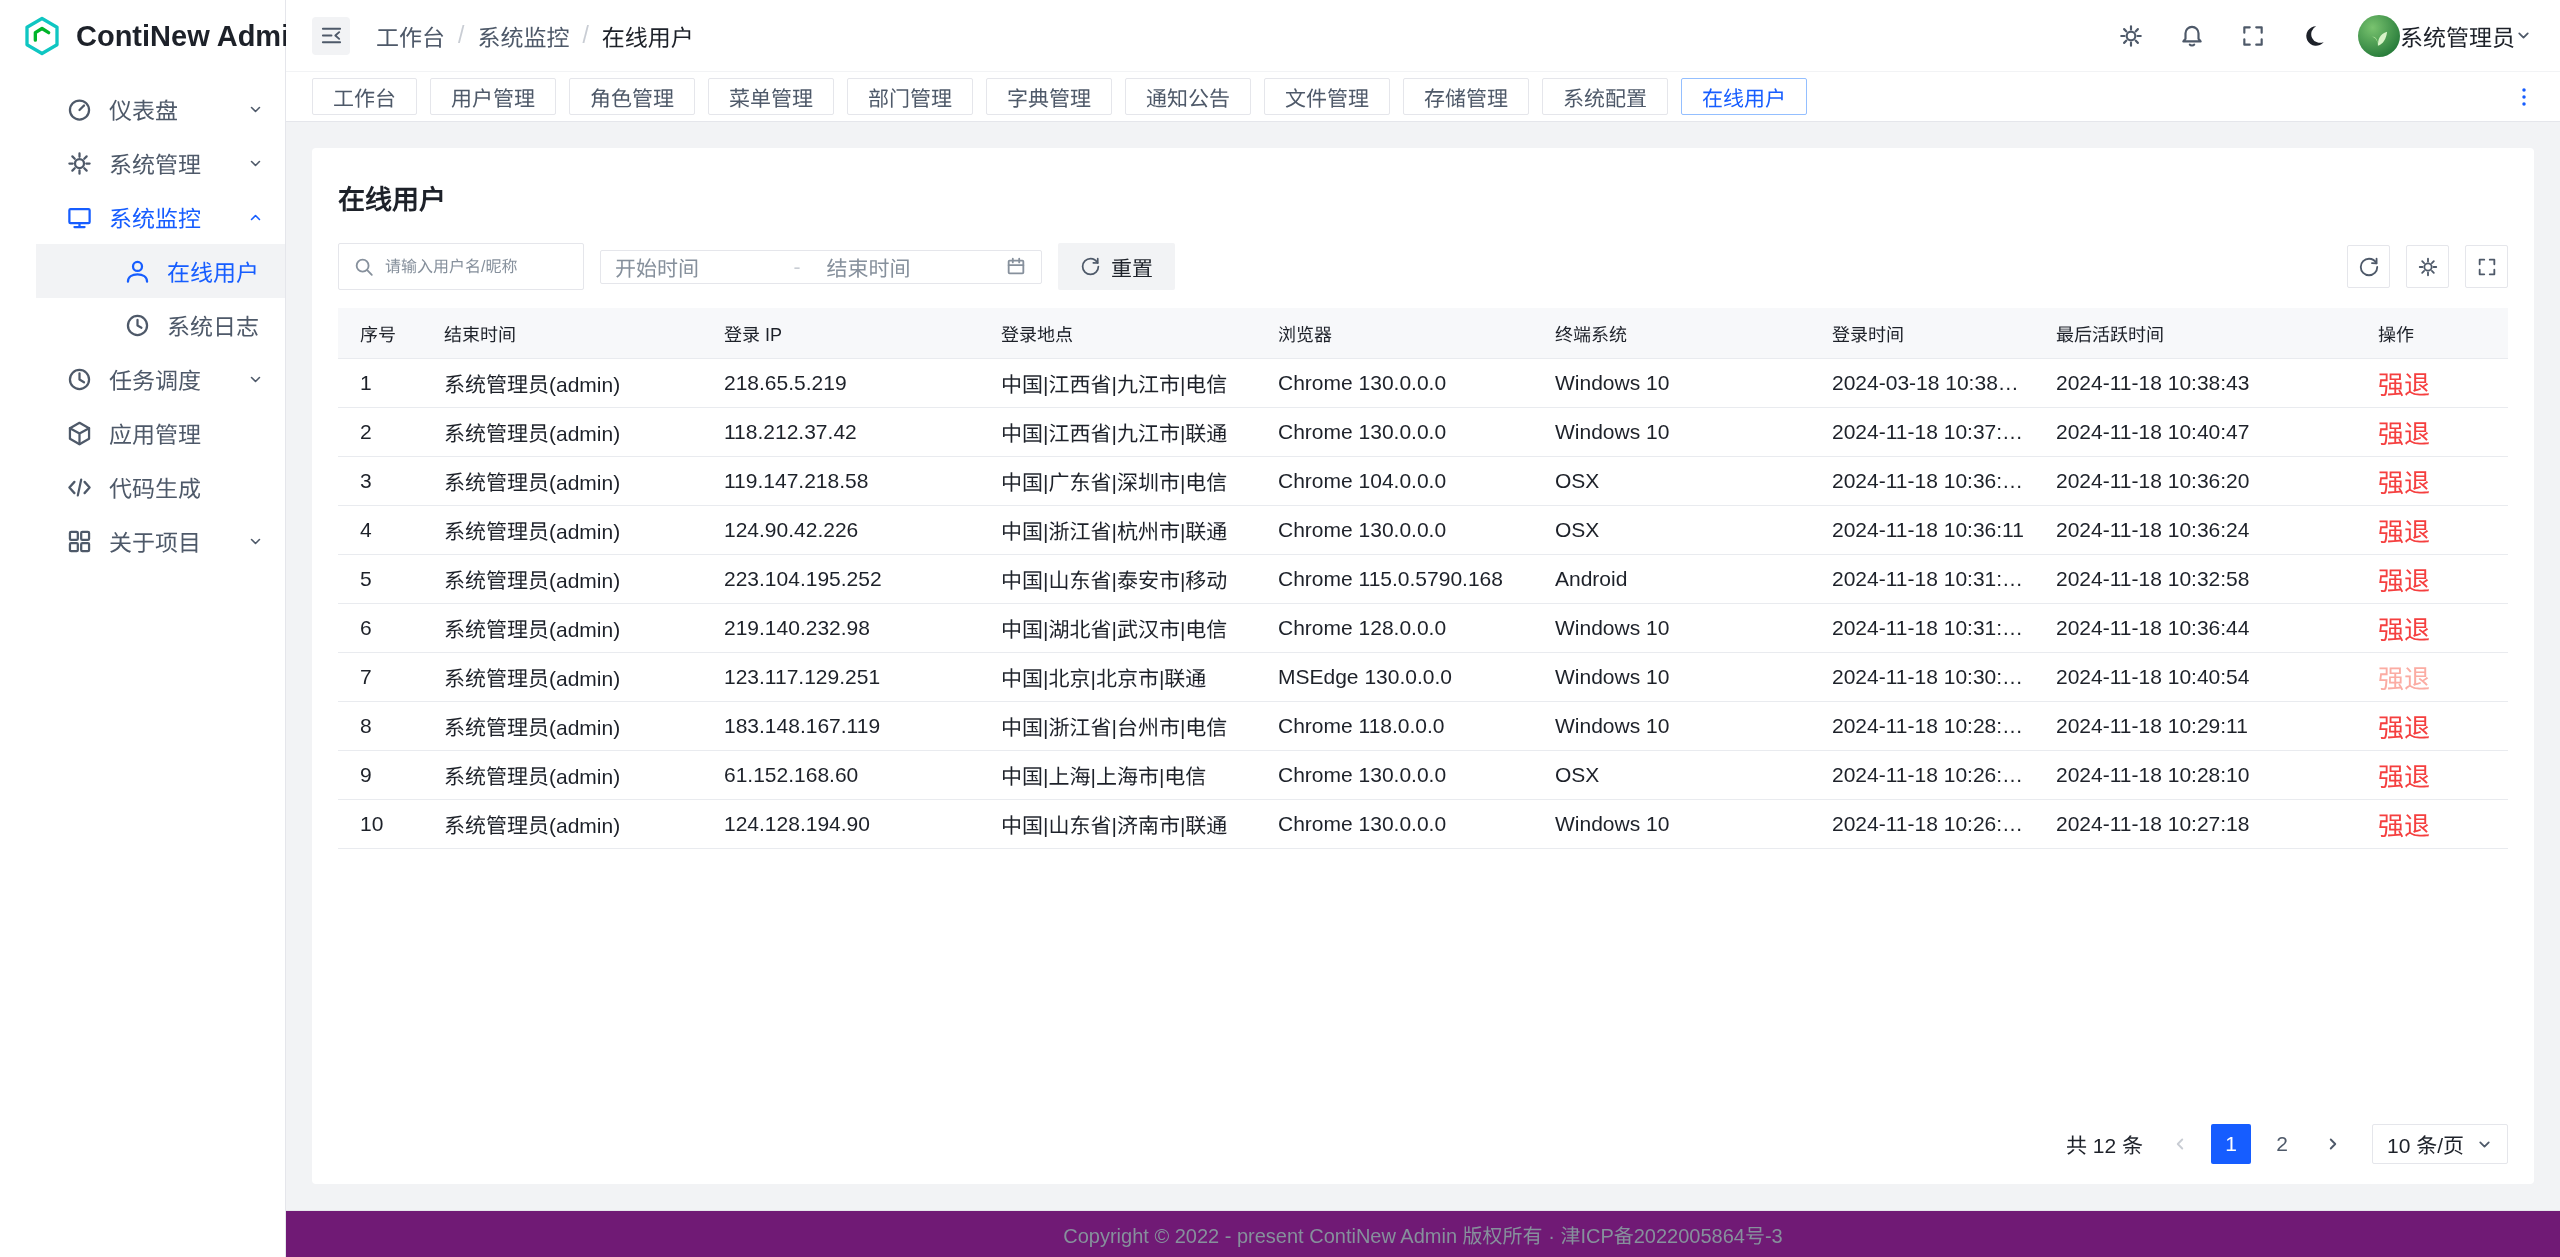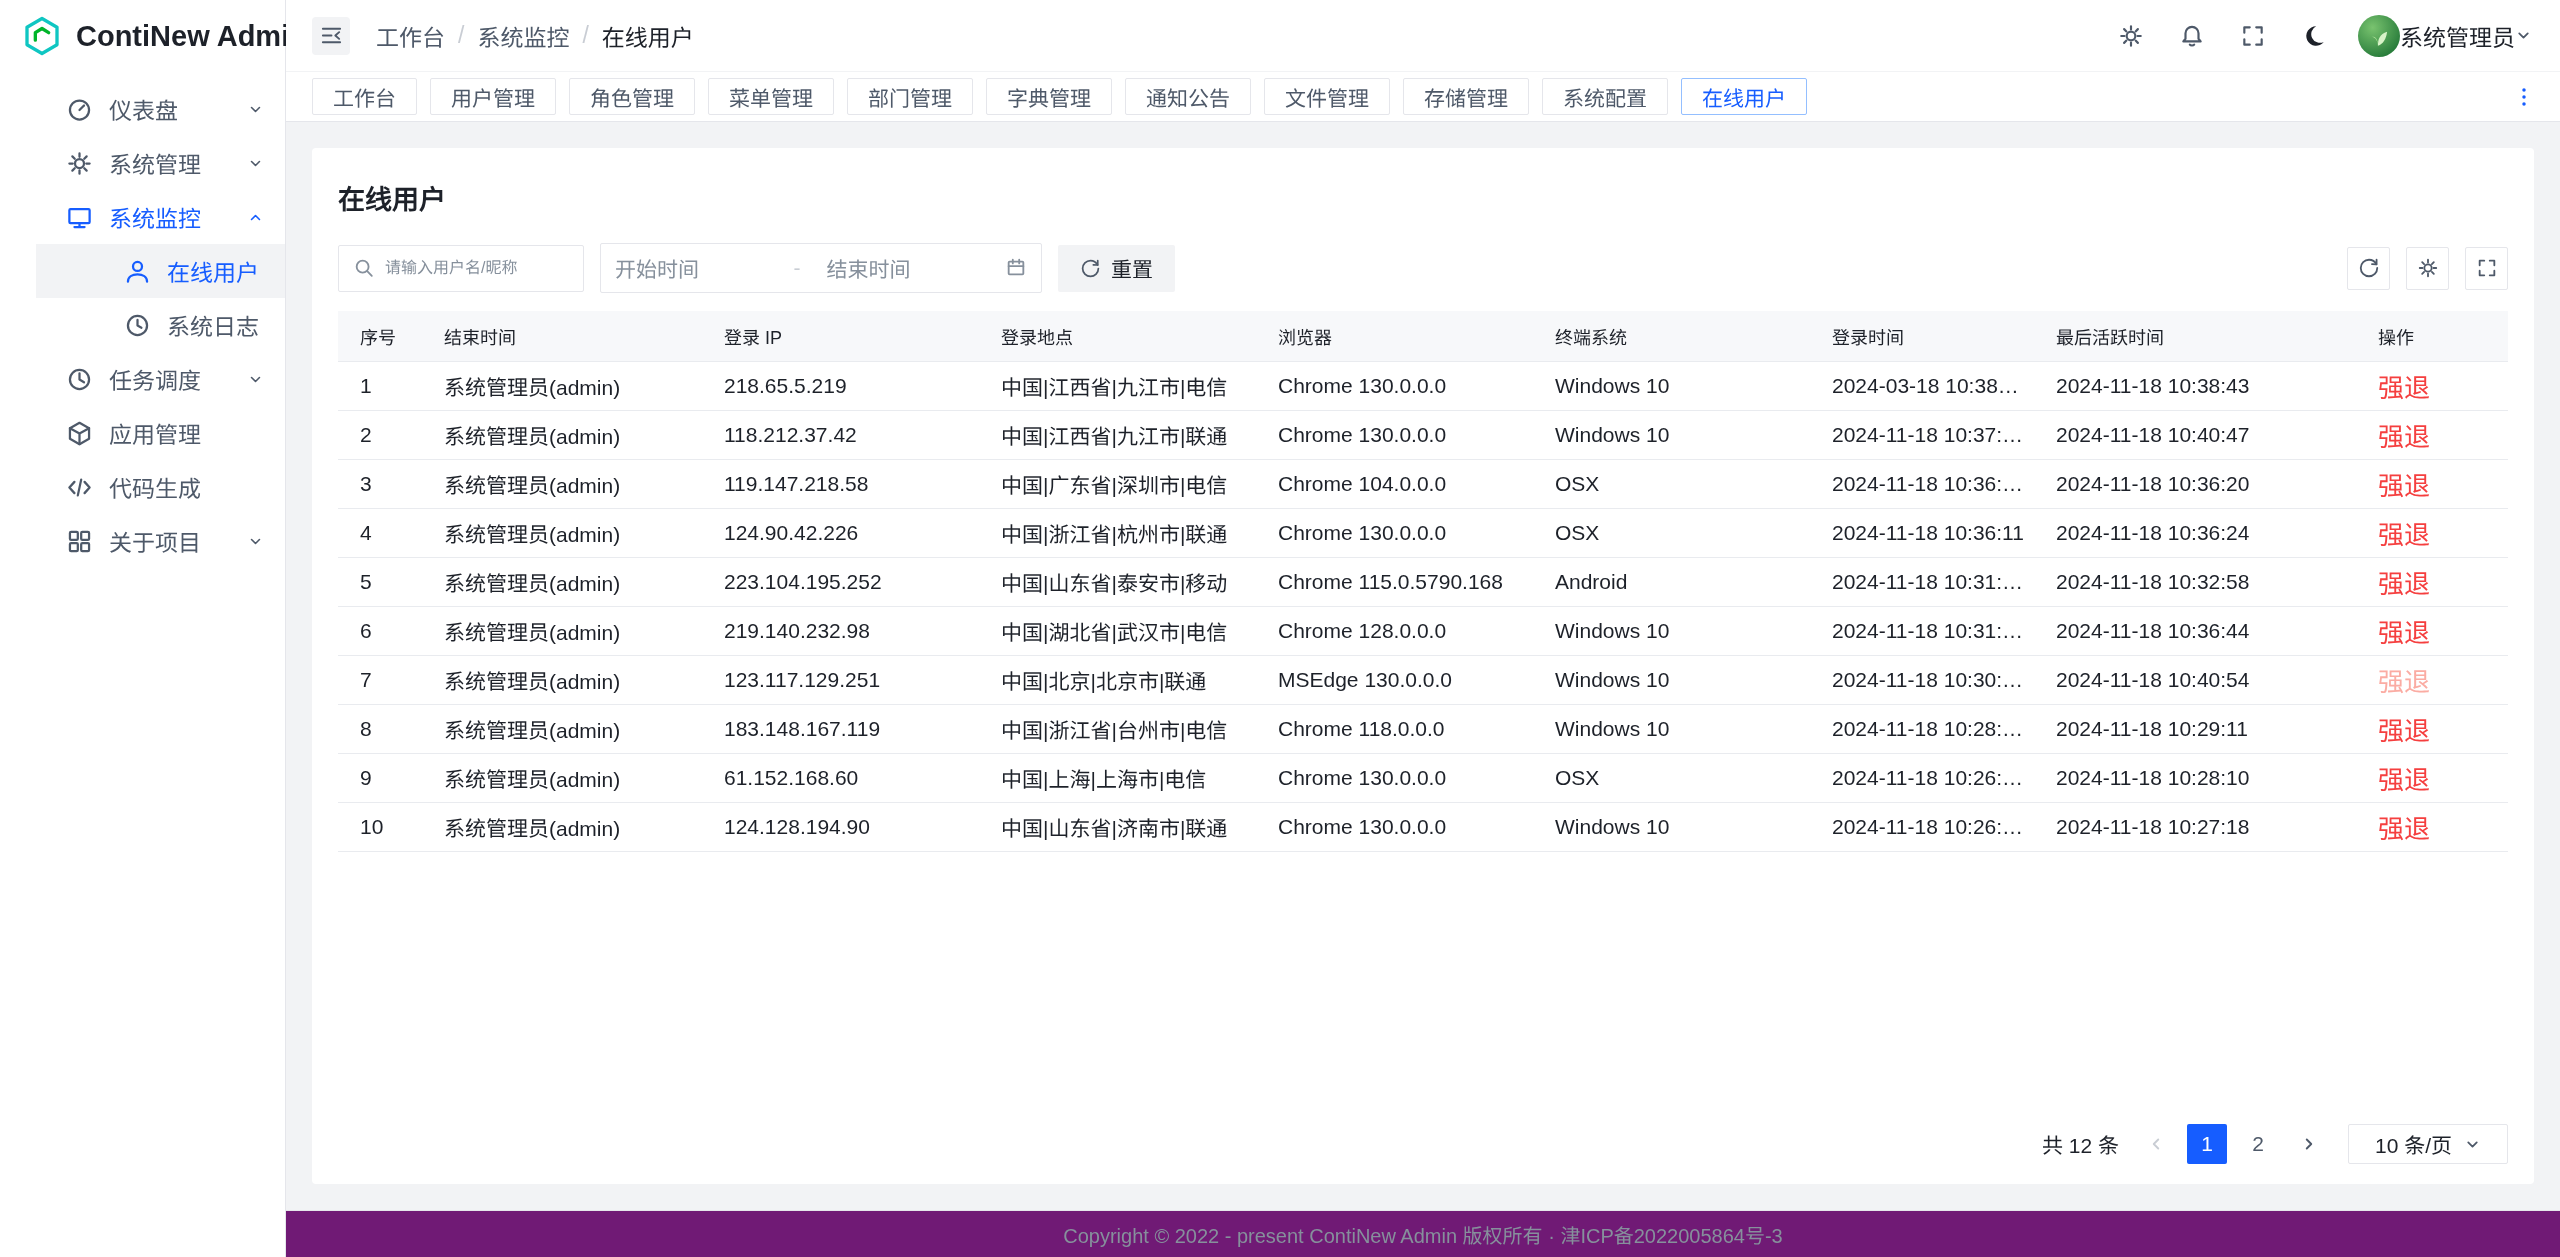--- a/index.html
+++ b/index.html
@@ -103,21 +103,21 @@
 
   .filters { display: flex; align-items: center; gap: 16px; margin-bottom: 18px; }
   .search-box {
     width: 246px; height: 47px; border: 1px solid var(--border); border-radius: 2px;
     display: flex; align-items: center; gap: 10px; padding: 0 14px; background: #fff;
   }
   .search-box svg { width: 22px; height: 22px; color: var(--t3); flex-shrink: 0; }
   .search-box input { border: none; outline: none; width: 100%; font-size: 16px; color: var(--t1); background: transparent; }
   .search-box input::placeholder { color: var(--t3); }
   .date-box {
-    width: 442px; height: 50px; border: 1px solid var(--border); border-radius: 2px;
+    width: 442px; height: 34px; border: 1px solid var(--border); border-radius: 2px;
     display: flex; align-items: center; padding: 0 14px; gap: 10px;
     font-size: 21px; color: var(--t3); background: #fff; cursor: pointer;
   }
   .date-box .d-start { flex: 1; }
   .date-box .d-end { flex: 1; padding-left: 16px; }
   .date-box .d-sep { color: #c9cdd4; }
   .date-box svg { width: 22px; height: 22px; color: var(--t3); flex-shrink: 0; }
   .reset-btn {
     height: 47px; padding: 0 22px; background: var(--fill-2); border-radius: 2px;
     display: flex; align-items: center; gap: 10px; font-size: 21px; color: var(--t1);
@@ -156,21 +156,21 @@
   .pg-btn {
     min-width: 40px; height: 40px; border-radius: 2px;
     display: flex; align-items: center; justify-content: center;
     font-size: 21px; color: var(--t2); background: transparent;
   }
   .pg-btn svg { width: 18px; height: 18px; }
   .pg-btn.disabled { color: #c9cdd4; cursor: default; }
   .pg-btn.page.active { background: var(--primary); color: #fff; }
   .page-size {
     height: 40px; border: 1px solid var(--border); border-radius: 2px;
-    display: flex; align-items: center; gap: 12px; padding: 0 26px; margin-left: 8px;
+    display: flex; align-items: center; gap: 12px; padding: 0 14px; margin-left: 8px;
     font-size: 21px; color: var(--t1); background: #fff; cursor: pointer;
   }
   .page-size svg { width: 17px; height: 17px; color: var(--t2); }
 
   
   .footer {
     height: 47px; background: #701a75; border-top: 1px solid var(--border); flex-shrink: 0;
     display: flex; align-items: center; justify-content: center;
     font-size: 20px; color: var(--t3);
   }

